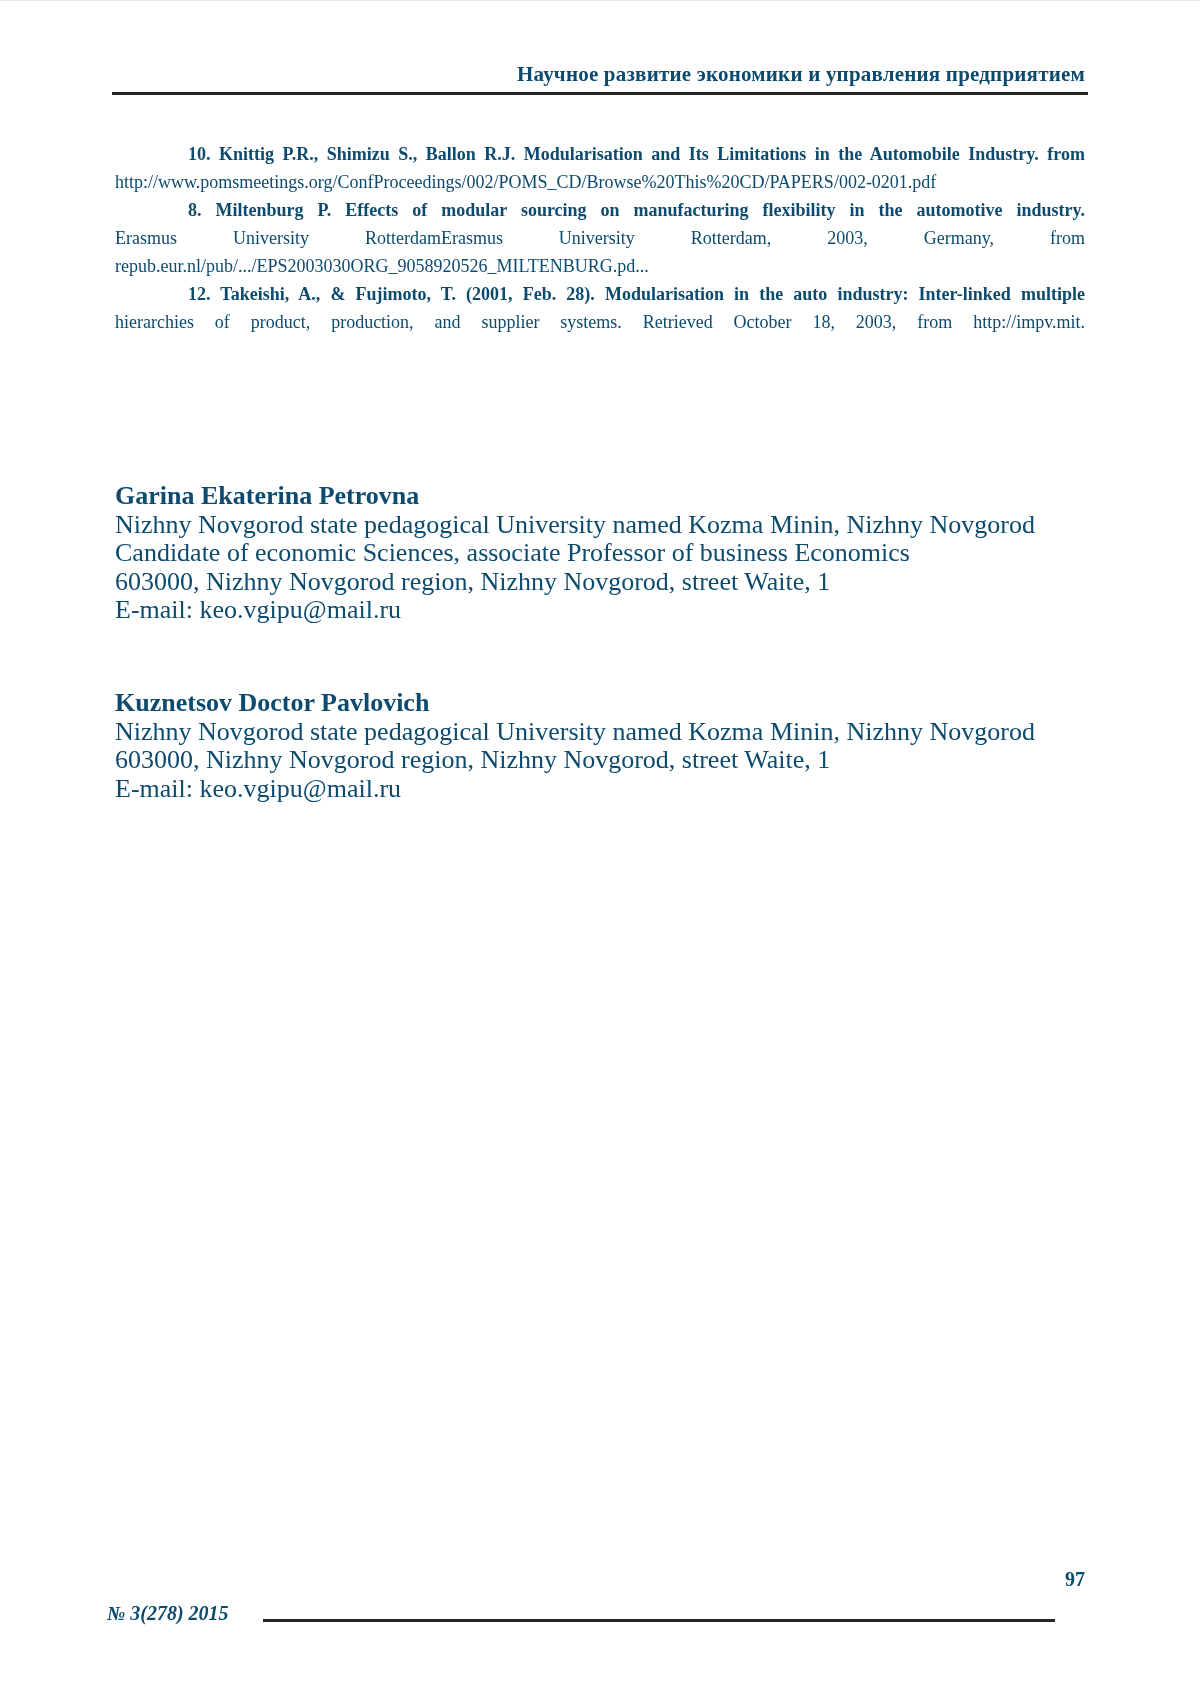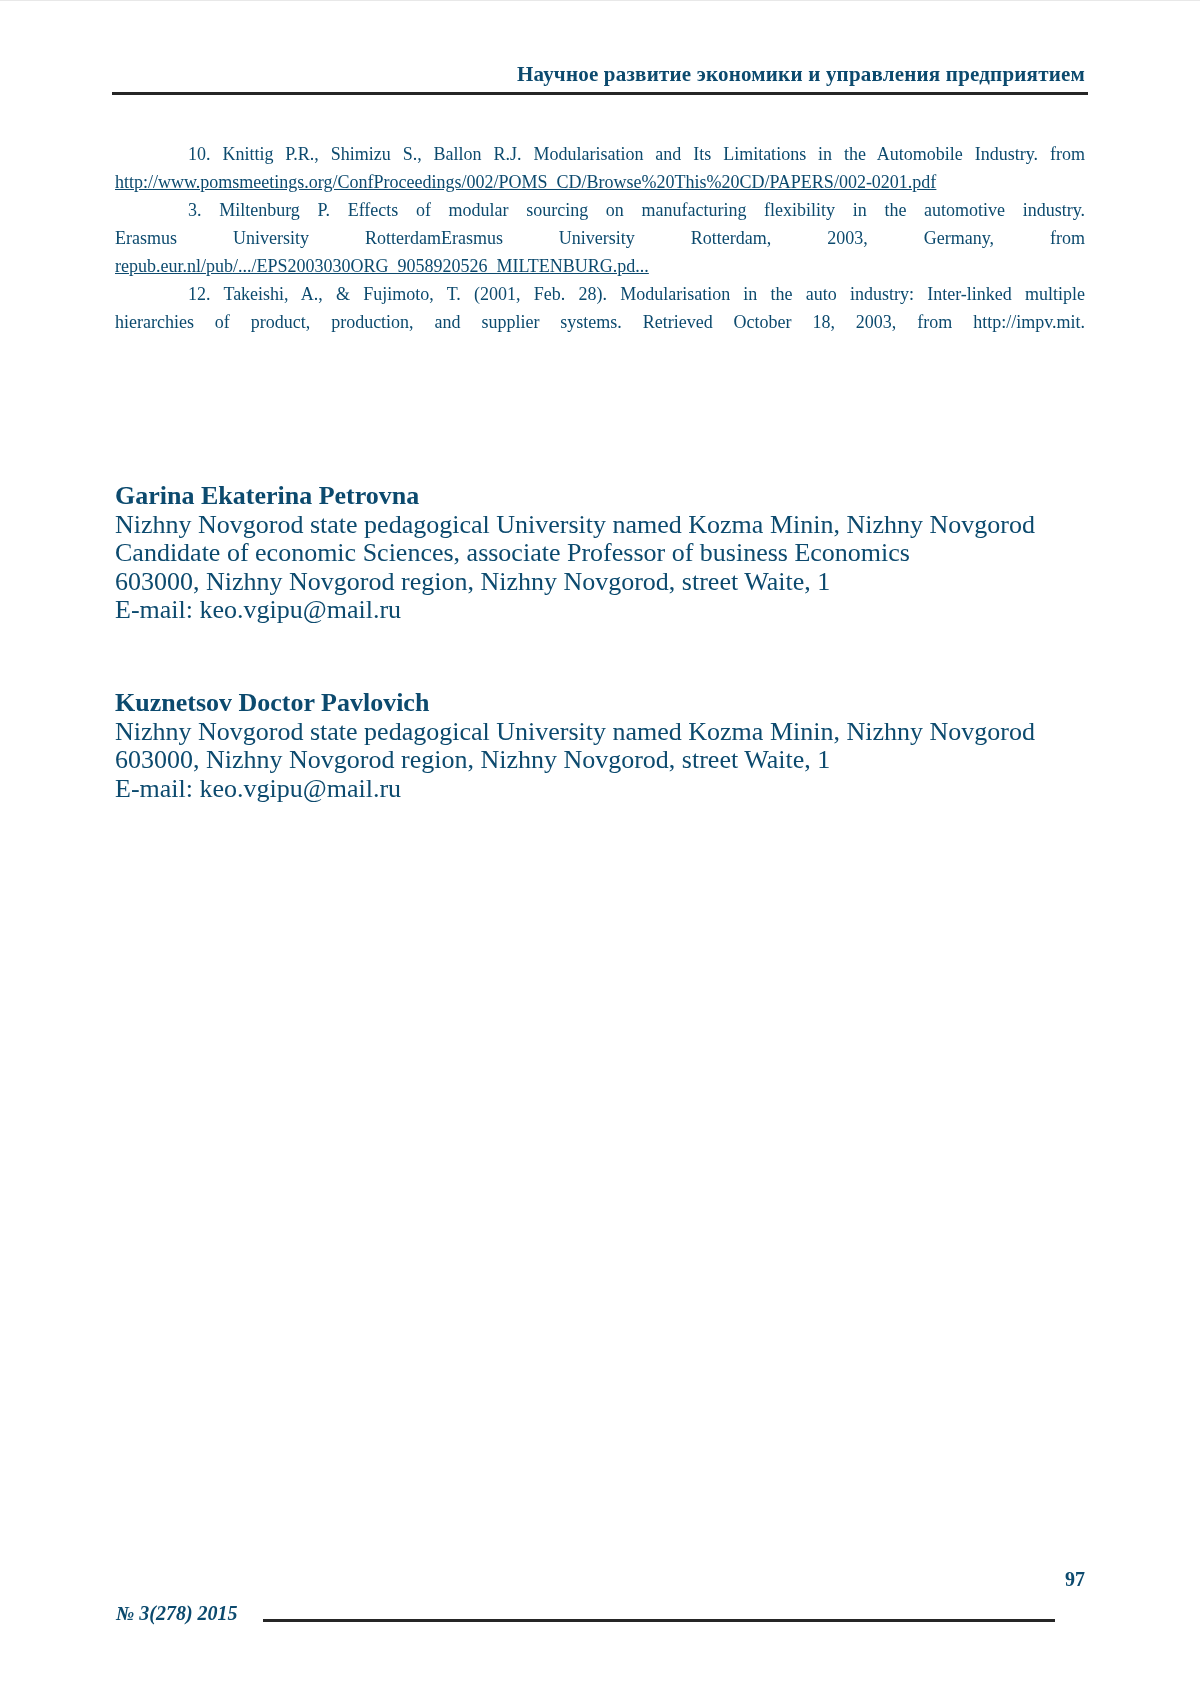--- a/index.html
+++ b/index.html
@@ -39,23 +39,23 @@
     left: 115px; top: 139px;
     width: 970px;
     font-size: 18px;
   }
   .ref-line {
     height: 28px;
     line-height: 28px;
     overflow: hidden;
     white-space: normal;
   }
-  .ref-line.first { padding-left: 73px; }
+  .ref-line.first { padding-left: 73px; font-weight: bold; }
   .ref-line.justify { text-align: justify; text-align-last: justify; }
-  .ref-line.left { text-align: center; text-align-last: left; text-decoration: underline; }
+  .ref-line.left { text-align: center; text-align-last: left; }
 
   
   .author {
     position: absolute;
     left: 115px;
     width: 970px;
     font-size: 26px;
   }
   .author .line {
     height: 28.5px;
@@ -63,21 +63,21 @@
     overflow: hidden;
     text-align: left;
   }
   .author .name { font-weight: bold; }
   .author-1 { top: 481px; }
   .author-2 { top: 688px; }
 
   
   .footer-issue {
     position: absolute;
-    left: 116px; top: 1598px;
+    left: 107px; top: 1598px;
     font-weight: bold;
     font-style: italic;
     font-size: 20px;
     line-height: 28px;
     white-space: nowrap;
   }
   .footer-rule {
     position: absolute;
     left: 263px; right: 145px; top: 1618px;
     height: 3px;
@@ -100,21 +100,21 @@
   <div class="header-rule"></div>
 
   <div class="refs">
 
     <div class="ref">
       <div class="ref-line first justify">10. Knittig P.R., Shimizu S., Ballon R.J. Modularisation and Its Limitations in the Automobile Industry. from</div>
       <div class="ref-line left">http://www.pomsmeetings.org/ConfProceedings/002/POMS_CD/Browse%20This%20CD/PAPERS/002-0201.pdf</div>
     </div>
 
     <div class="ref">
-      <div class="ref-line first justify">3. Miltenburg P. Effects of modular sourcing on manufacturing flexibility in the automotive industry.</div>
+      <div class="ref-line first justify">8. Miltenburg P. Effects of modular sourcing on manufacturing flexibility in the automotive industry.</div>
       <div class="ref-line justify">Erasmus University RotterdamErasmus University Rotterdam, 2003, Germany, from</div>
       <div class="ref-line left">repub.eur.nl/pub/.../EPS2003030ORG_9058920526_MILTENBURG.pd...</div>
     </div>
 
     <div class="ref">
       <div class="ref-line first justify">12. Takeishi, A., &amp; Fujimoto, T. (2001, Feb. 28). Modularisation in the auto industry: Inter-linked multiple</div>
       <div class="ref-line justify">hierarchies of product, production, and supplier systems. Retrieved October 18, 2003, from http://impv.mit.</div>
     </div>
 
   </div>

